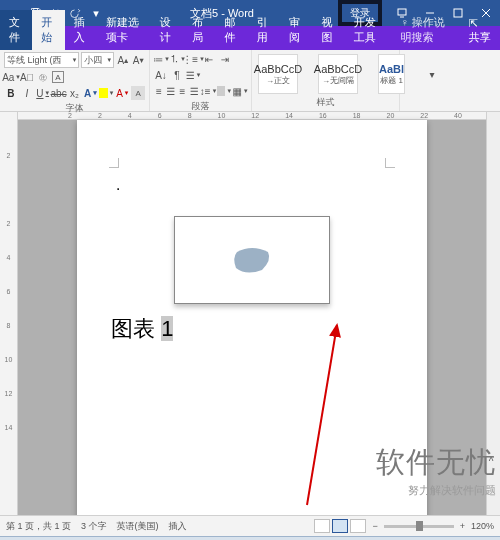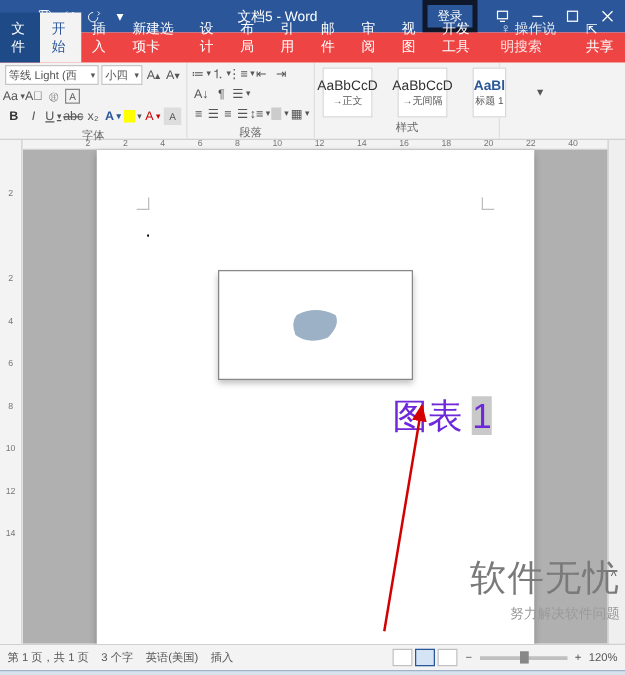--- a/index.html
+++ b/index.html
@@ -6,21 +6,21 @@
 body { width:500px; height:540px; overflow:hidden; background:#fff; position:relative; }
 .titlebar { height:26px; background:#2b579a; display:flex; align-items:center; color:#fff; font-size:10px; }
 .qat { display:flex; gap:0; padding-left:6px; align-items:center; }
 .qat-btn { width:20px; height:20px; display:flex; align-items:center; justify-content:center; font-size:11px; cursor:pointer; }
 .qat-btn svg { width:12px; height:12px; fill:#fff; }
 .title-center { flex:1; text-align:center; font-size:11px; }
 .win-group { display:flex; align-items:center; }
 .login-btn { padding:2px 8px; border:4px solid #0f172a; font-size:10px; margin-right:6px; cursor:pointer; }
 .win-btn { width:28px; height:24px; display:flex; align-items:center; justify-content:center; cursor:pointer; }
 .win-btn svg { width:10px; height:10px; stroke:#fff; fill:none; stroke-width:1; }
-.menubar { height:24px; background:#ef4444; display:flex; align-items:flex-end; font-size:11px; color:#fff; }
+.menubar { height:24px; background:#6d28d9; display:flex; align-items:flex-end; font-size:11px; color:#fff; }
 .tab { padding:5px 9px 5px; cursor:pointer; }
 .tab.active { background:#f3f3f3; color:#2b579a; }
 .tab.file { background:#1e4a87; }
 .ribbon { background:#f3f3f3; border-bottom:1px solid #d0d0d0; display:flex; height:62px; font-size:9px; color:#555; }
 .group { border-right:1px solid #e0e0e0; padding:2px 4px; display:flex; flex-direction:column; justify-content:space-between; position:relative; }
 .group-label { text-align:center; font-size:9px; color:#666; padding-bottom:1px; }
 .paste-big { display:flex; flex-direction:column; align-items:center; padding:2px 4px; cursor:pointer; }
 .paste-icon { width:22px; height:24px; }
 .font-row { display:flex; gap:2px; align-items:center; margin-bottom:2px; }
 .combo { border:1px solid #c6c6c6; background:#fff; height:16px; font-size:9px; padding:0 2px; display:flex; align-items:center; justify-content:space-between; cursor:pointer; }
@@ -37,21 +37,21 @@
 .vruler { width:18px; background:#f3f3f3; border-right:1px solid #d0d0d0; font-size:7px; color:#777; display:flex; flex-direction:column; padding-top:6px; position:relative; }
 .vruler span{height:34px;text-align:center}
 .hruler { height:16px; background:#f3f3f3; font-size:7px; color:#777; display:flex; padding-left:50px; gap:26px; border-bottom:1px solid #d0d0d0;}
 .canvas { flex:1; overflow:auto; display:flex; flex-direction:column; }
 .page { background:#fff; width:350px; margin:0 auto; min-height:460px; box-shadow:0 2px 6px rgba(0,0,0,0.3); padding:40px 34px; position:relative; }
 .corner { position:absolute; width:10px; height:10px; border:1px solid #bdbdbd; }
 .corner.tl{top:38px;left:32px;border-right:none;border-bottom:none;transform:rotate(180deg)}
 .corner.tr{top:38px;right:32px;border-left:none;border-bottom:none;transform:rotate(180deg)}
 .doc-img { width:156px; height:88px; border:1px solid #888; box-shadow:0 3px 5px rgba(0,0,0,0.25); margin:18px auto 10px; display:flex; align-items:center; justify-content:center; background:#fff; }
 .doc-img svg{width:60px;height:40px}
-.caption { text-align:right; font-size:28px; font-family:SimSun,serif; color:#6d28d9; }
+.caption { text-align:left; font-size:22px; font-family:SimSun,serif; color:#000000; }
 .caption .sel { background:#c9c9c9; }
 .arrow-svg{position:absolute;left:130px;top:195px;pointer-events:none}
 .scrollbar-v{width:14px;background:#efefef;border-left:1px solid #d0d0d0}
 .statusbar { height:21px; background:#f3f3f3; border-top:1px solid #d0d0d0; font-size:9px; color:#555; display:flex; align-items:center; padding:0 6px; justify-content:space-between; }
 .status-right{display:flex;gap:6px;align-items:center}
 .zoom-slider{width:70px;height:3px;background:#c0c0c0;position:relative}
 .zoom-slider::after{content:"";position:absolute;width:7px;height:10px;background:#888;top:-4px;left:32px}
 .view-btns{display:flex;gap:2px}
 .vb{width:16px;height:14px;border:1px solid #c0c0c0;background:#fff;cursor:pointer}
 .vb.act{background:#d4e4f4;border-color:#2b579a}
@@ -120,22 +120,22 @@
   </div>
 </div>
 
 <div class="menubar" style="position:relative">
   <div class="tab file">文件</div>
   <div class="tab active">开始</div>
   <div class="tab">插入</div>
   <div class="tab">新建选项卡</div>
   <div class="tab">设计</div>
   <div class="tab">布局</div>
+  <div class="tab">邮件</div>
   <div class="tab">引用</div>
-  <div class="tab">邮件</div>
   <div class="tab">审阅</div>
   <div class="tab">视图</div>
   <div class="tab">开发工具</div>
   <div style="flex:1"></div>
   <div class="tab" style="opacity:.85">♀ <span>操作说明搜索</span></div>
   <div class="tab">⇱ <span>共享</span></div>
 </div>
 
 <div class="ribbon">
   <div class="group" style="width:150px">

